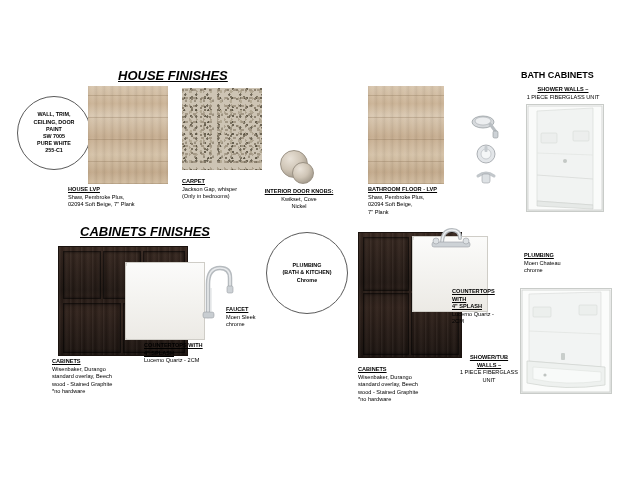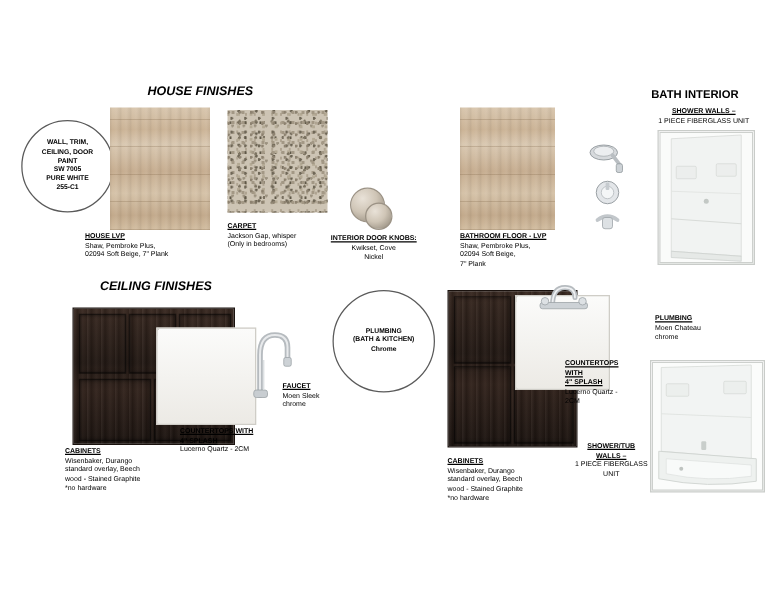--- a/index.html
+++ b/index.html
@@ -24,23 +24,24 @@
   }
   .abs { position: absolute; }
 
   
   .scheme-title {
     font-size: 12.5px;
     font-weight: bold;
     letter-spacing: 0.3px;
   }
   .section-title {
-    font-size: 10px;
+    font-size: 13px;
     font-weight: bold;
     font-style: italic;
+    text-decoration: underline;
   }
   .section-title-plain {
     font-size: 9px;
     font-weight: bold;
   }
 
   
   .cap {
     font-size: 5.6px;
     line-height: 7.6px;
@@ -145,23 +146,23 @@
   }
 </style>
 </head>
 <body>
 
 <div id="board">
 
 
   <div class="abs section-title" style="left:118px; top:68px;">HOUSE FINISHES</div>
 
-  <div class="abs section-title-plain" style="left:521px; top:70px;">BATH INTERIOR</div>
-
-  <div class="abs section-title" style="left:80px; top:224px;">CEILING FINISHES</div>
+  <div class="abs section-title-plain" style="left:521px; top:70px;">BATH CABINETS</div>
+
+  <div class="abs section-title" style="left:80px; top:224px;">CABINETS FINISHES</div>
 
   <div class="abs circle" style="left:17px; top:96px; width:74px; height:74px;">
     <div class="txt">
       <div>WALL, TRIM,</div>
       <div>CEILING, DOOR</div>
       <div>PAINT</div>
       <div>SW 7005</div>
       <div>PURE WHITE</div>
       <div>255-C1</div>
     </div>

